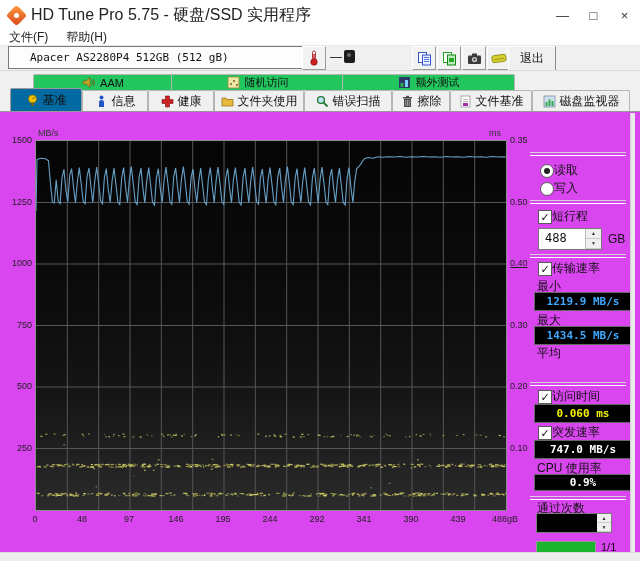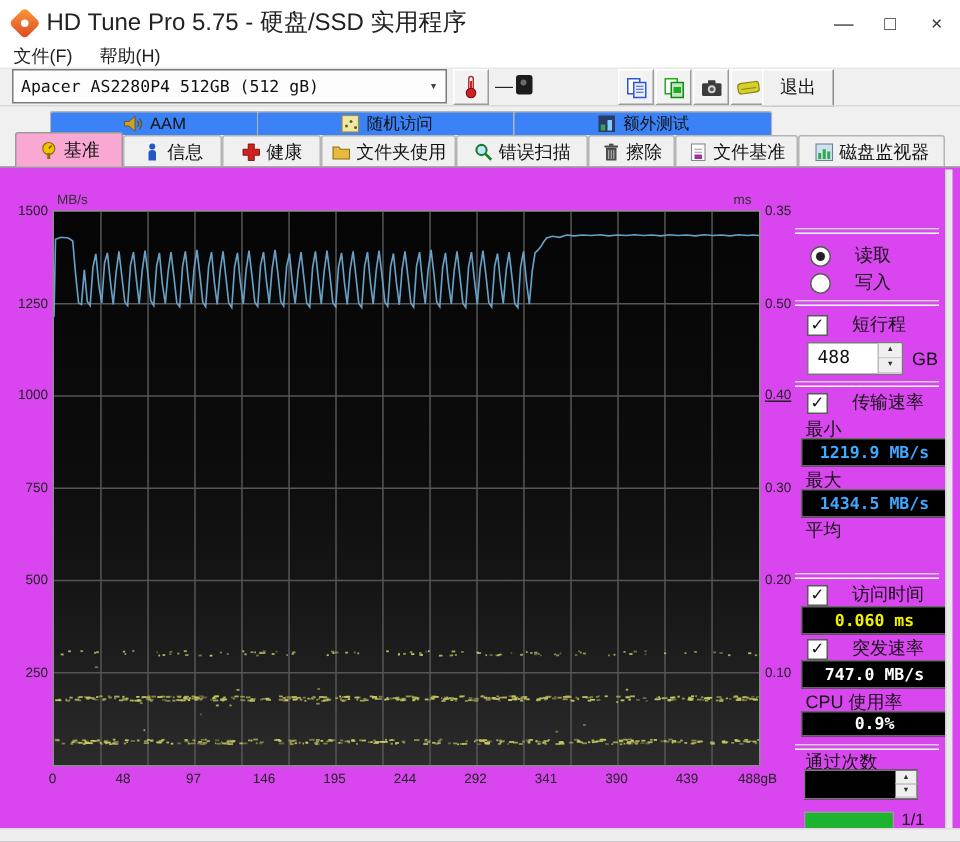--- a/index.html
+++ b/index.html
@@ -13,53 +13,53 @@
   .title-text{font-size:16px;color:#222;}
   .win-btns{margin-left:auto;display:flex;height:30px;}
   .win-btn{width:31px;height:30px;display:flex;align-items:center;justify-content:center;color:#333;font-size:13px;cursor:default;}
   
   .menubar{position:absolute;left:0;top:30px;width:640px;height:15px;background:#ffffff;display:flex;align-items:center;border-bottom:1px solid #e8e8e8;}
   .menu-item{padding:0 9px;font-size:12px;color:#222;}
   
   .toolbar{position:absolute;left:0;top:46px;width:640px;height:26px;background:#f0f0f0;}
   .toolbar-sep{position:absolute;left:0;top:70px;width:640px;height:0;border-top:1px solid #d9d9d9;}
   .combo{position:absolute;left:8px;top:0px;width:288px;height:21px;background:#fdfdfd;border:1px solid #7a7a7a;
-         display:flex;align-items:center;font-family:"DejaVu Sans Mono",monospace;font-size:11px;}
+         display:flex;align-items:center;font-family:"DejaVu Sans Mono",monospace;font-size:11px;padding-left:16px;}
   .combo-text{flex:1;padding-left:5px;white-space:nowrap;overflow:hidden;}
   .combo-arrow{width:16px;text-align:center;color:#444;font-size:9px;}
   .tool-btn{position:absolute;top:0;width:22px;height:22px;background:#f2f2f2;border:1px solid #9a9a9a;
             border-top-color:#fff;border-left-color:#fff;display:flex;align-items:center;justify-content:center;}
   .thermo-btn{left:302px;}
   .temp-dash{position:absolute;left:330px;top:4px;font-size:12px;color:#222;}
   .temp-badge{position:absolute;left:344px;top:4px;width:11px;height:13px;background:#1c1c1c;border-radius:2px;}
   .temp-badge:after{content:"";position:absolute;left:3px;top:3px;width:4px;height:4px;background:#6a6a6a;border-radius:50%;}
   .ic{display:block;}
   .exit-btn{position:absolute;left:508px;top:0;width:46px;height:23px;background:#f0f0f0;border:1px solid #8a8a8a;
             border-top-color:#fff;border-left-color:#fff;font-size:12px;display:flex;align-items:center;justify-content:center;}
   
   .tabs1{position:absolute;left:0;top:74px;width:640px;height:16px;}
-  .tab1{position:absolute;top:0;height:15px;background:#3b82f6;border:1px solid #b5b5b5;border-bottom:none;
+  .tab1{position:absolute;top:0;height:15px;background:#22c55e;border:1px solid #b5b5b5;border-bottom:none;
         border-radius:2px 2px 0 0;display:flex;align-items:center;justify-content:center;gap:5px;font-size:11px;text-align:center;}
   .tabs2{position:absolute;left:10px;top:90px;width:620px;height:22px;display:flex;}
   .tab2{height:21px;background:#f0f0f0;border:1px solid #b5b5b5;border-bottom:none;border-radius:2px 2px 0 0;
         display:flex;align-items:center;justify-content:center;gap:4px;font-size:12px;flex:0 0 auto;box-sizing:border-box;}
-  .tab2.active{background:#f9a8d4;height:23px;margin-top:-2px;z-index:5;border-color:#9a9a9a;}
+  .tab2.active{background:#0369a1;height:23px;margin-top:-2px;z-index:5;border-color:#9a9a9a;}
   .icon12{width:13px;height:13px;flex:0 0 auto;}
   
   .content{position:absolute;left:0;top:111px;width:640px;height:441px;background:#d946ef;border-top:1px solid #9a9a9a;}
   .plot{position:absolute;left:35px;top:28px;width:470px;height:369px;border:1px solid #8d8d8d;
         background:linear-gradient(180deg,#050505 0%,#0c0c0c 45%,#161616 70%,#2b2b2b 100%);}
   .axis-unit{position:absolute;font-size:9px;color:#333;}
   .tick{position:absolute;font-size:9px;color:#222;}
   .tick.left{width:30px;text-align:right;}
   .tick.xt{width:44px;text-align:center;}
   .groove{position:absolute;height:2px;border-top:1px solid #d2d2d2;border-bottom:1px solid #ffffff;}
   .start-btn{left:540px;top:10px;width:70px;height:23px;background:#e9e9e9;border:2px solid #3d7ab5;
              display:flex;align-items:center;justify-content:center;font-size:12px;position:absolute;}
-  .radio-row,.check-row{position:absolute;display:flex;align-items:center;gap:16px;font-size:12px;color:#111;}
+  .radio-row,.check-row{position:absolute;display:flex;align-items:center;gap:0;font-size:12px;color:#111;}
   .radio{width:12px;height:12px;border:1px solid #5a5a5a;border-radius:50%;background:#fff;position:relative;flex:0 0 auto;}
   .radio.sel:after{content:"";position:absolute;left:3px;top:3px;width:6px;height:6px;border-radius:50%;background:#222;}
   .checkbox{width:12px;height:12px;border:1px solid #5a5a5a;background:#fff;font-size:11px;line-height:12px;
             text-align:center;color:#111;flex:0 0 auto;}
   .spin{position:absolute;width:62px;height:20px;background:#fff;border:1px solid #7a7a7a;display:flex;}
   .spin .val{flex:1;font-size:12px;padding:2px 0 0 6px;font-family:"DejaVu Sans Mono",monospace;}
   .spin .arrows{width:15px;display:flex;flex-direction:column;border-left:1px solid #bbb;}
   .spin .arrows div{flex:1;font-size:5px;line-height:9px;text-align:center;background:#efefef;border-bottom:1px solid #ccc;color:#333;}
   .small-label{position:absolute;font-size:12px;color:#111;}
   .valbox{position:absolute;width:96px;height:17px;background:#000;border:1px solid #666;

